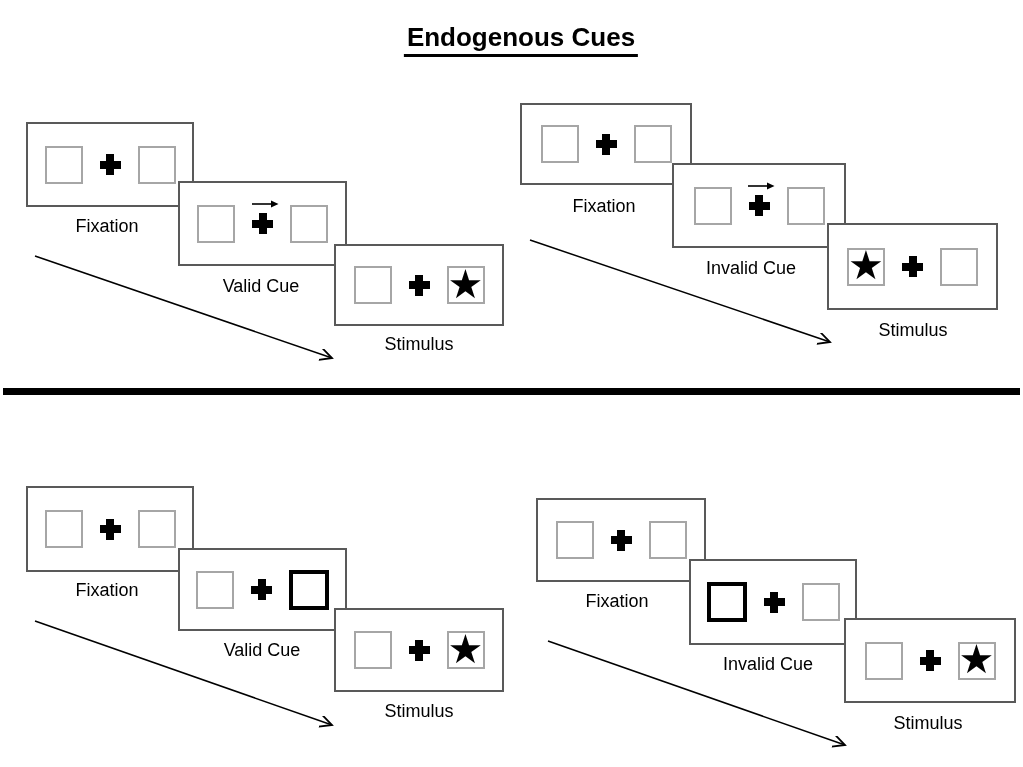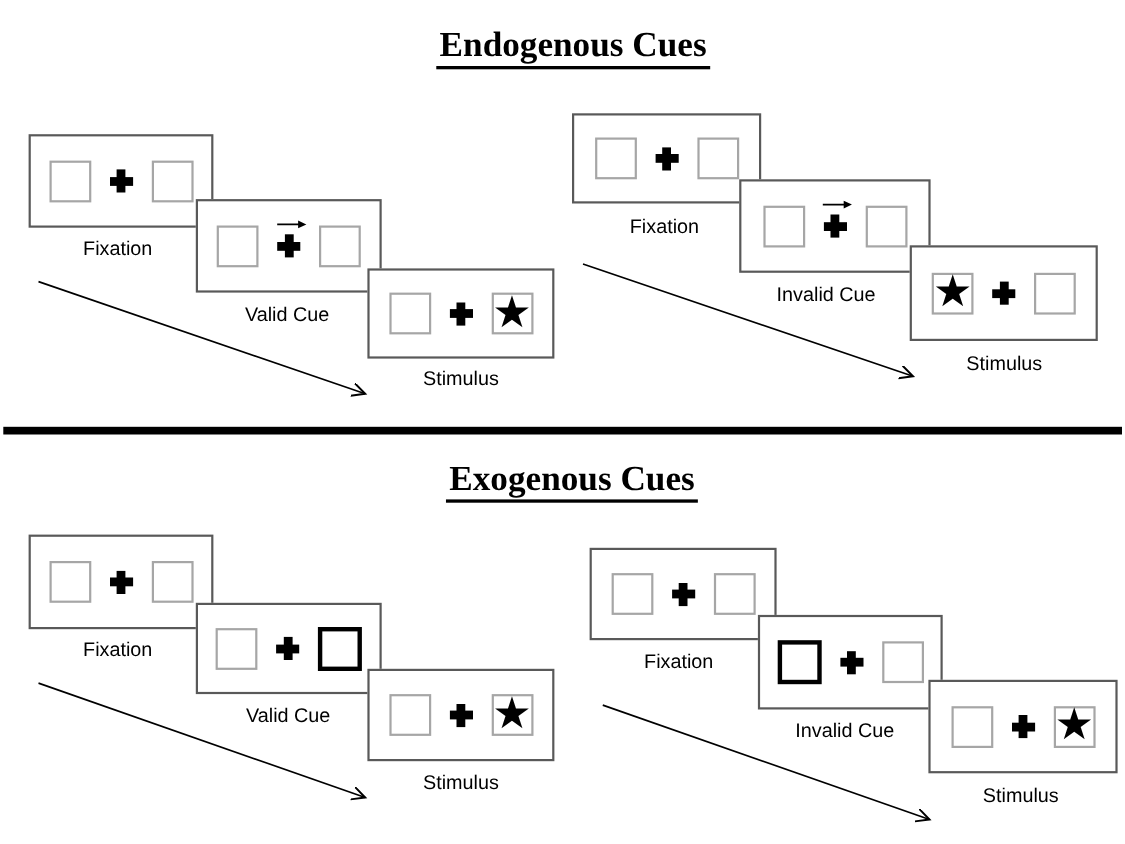--- a/index.html
+++ b/index.html
@@ -2,22 +2,22 @@
 <html><head>
 <meta charset="utf-8">
 <style>
   html,body{margin:0;padding:0;background:#fff;}
   .canvas{
     position:relative;width:1023px;height:767px;background:#fff;overflow:hidden;
     font-family:"Liberation Sans",sans-serif;color:#000;
   }
   .stitle{
     position:absolute;transform:translateX(-50%);
-    font-weight:bold;font-size:32px;line-height:1.1;white-space:nowrap;
-    border-bottom:3px solid #000;padding:0 3px 2px 3px;font-family:Liberation Serif, serif;
+    font-weight:bold;font-size:26px;line-height:1.1;white-space:nowrap;
+    border-bottom:3px solid #000;padding:0 3px 2px 3px;
   }
   .t-endo{left:521px;top:23px;}
   .t-exo{left:520px;top:417px;}
   .divider{position:absolute;left:3px;top:388px;width:1017px;height:7px;background:#000;}
   .panel{
     position:absolute;background:#fff;border:2px solid #595959;box-sizing:border-box;
     display:flex;align-items:center;justify-content:center;
   }
   .prow{display:flex;align-items:center;gap:17px;}
   .sq{
@@ -39,21 +39,20 @@
     font-weight:normal;font-size:18px;line-height:1;white-space:nowrap;
   }
   .tarrow{position:absolute;overflow:visible;}
 </style>
 </head>
 <body>
 
 <div class="canvas">
 
   <div class="stitle t-endo">Endogenous Cues</div>
-  <div class="stitle t-exo">Exogenous Cues</div>
 
   <div class="divider"></div>
 
   <div class="panel" style="left:26px;top:122px;width:168px;height:85px;">
     <div class="prow">
       <span class="sq"></span>
       <span class="cue">
           <span class="plus">
             <i class="pv"></i>
             <i class="ph"></i>

